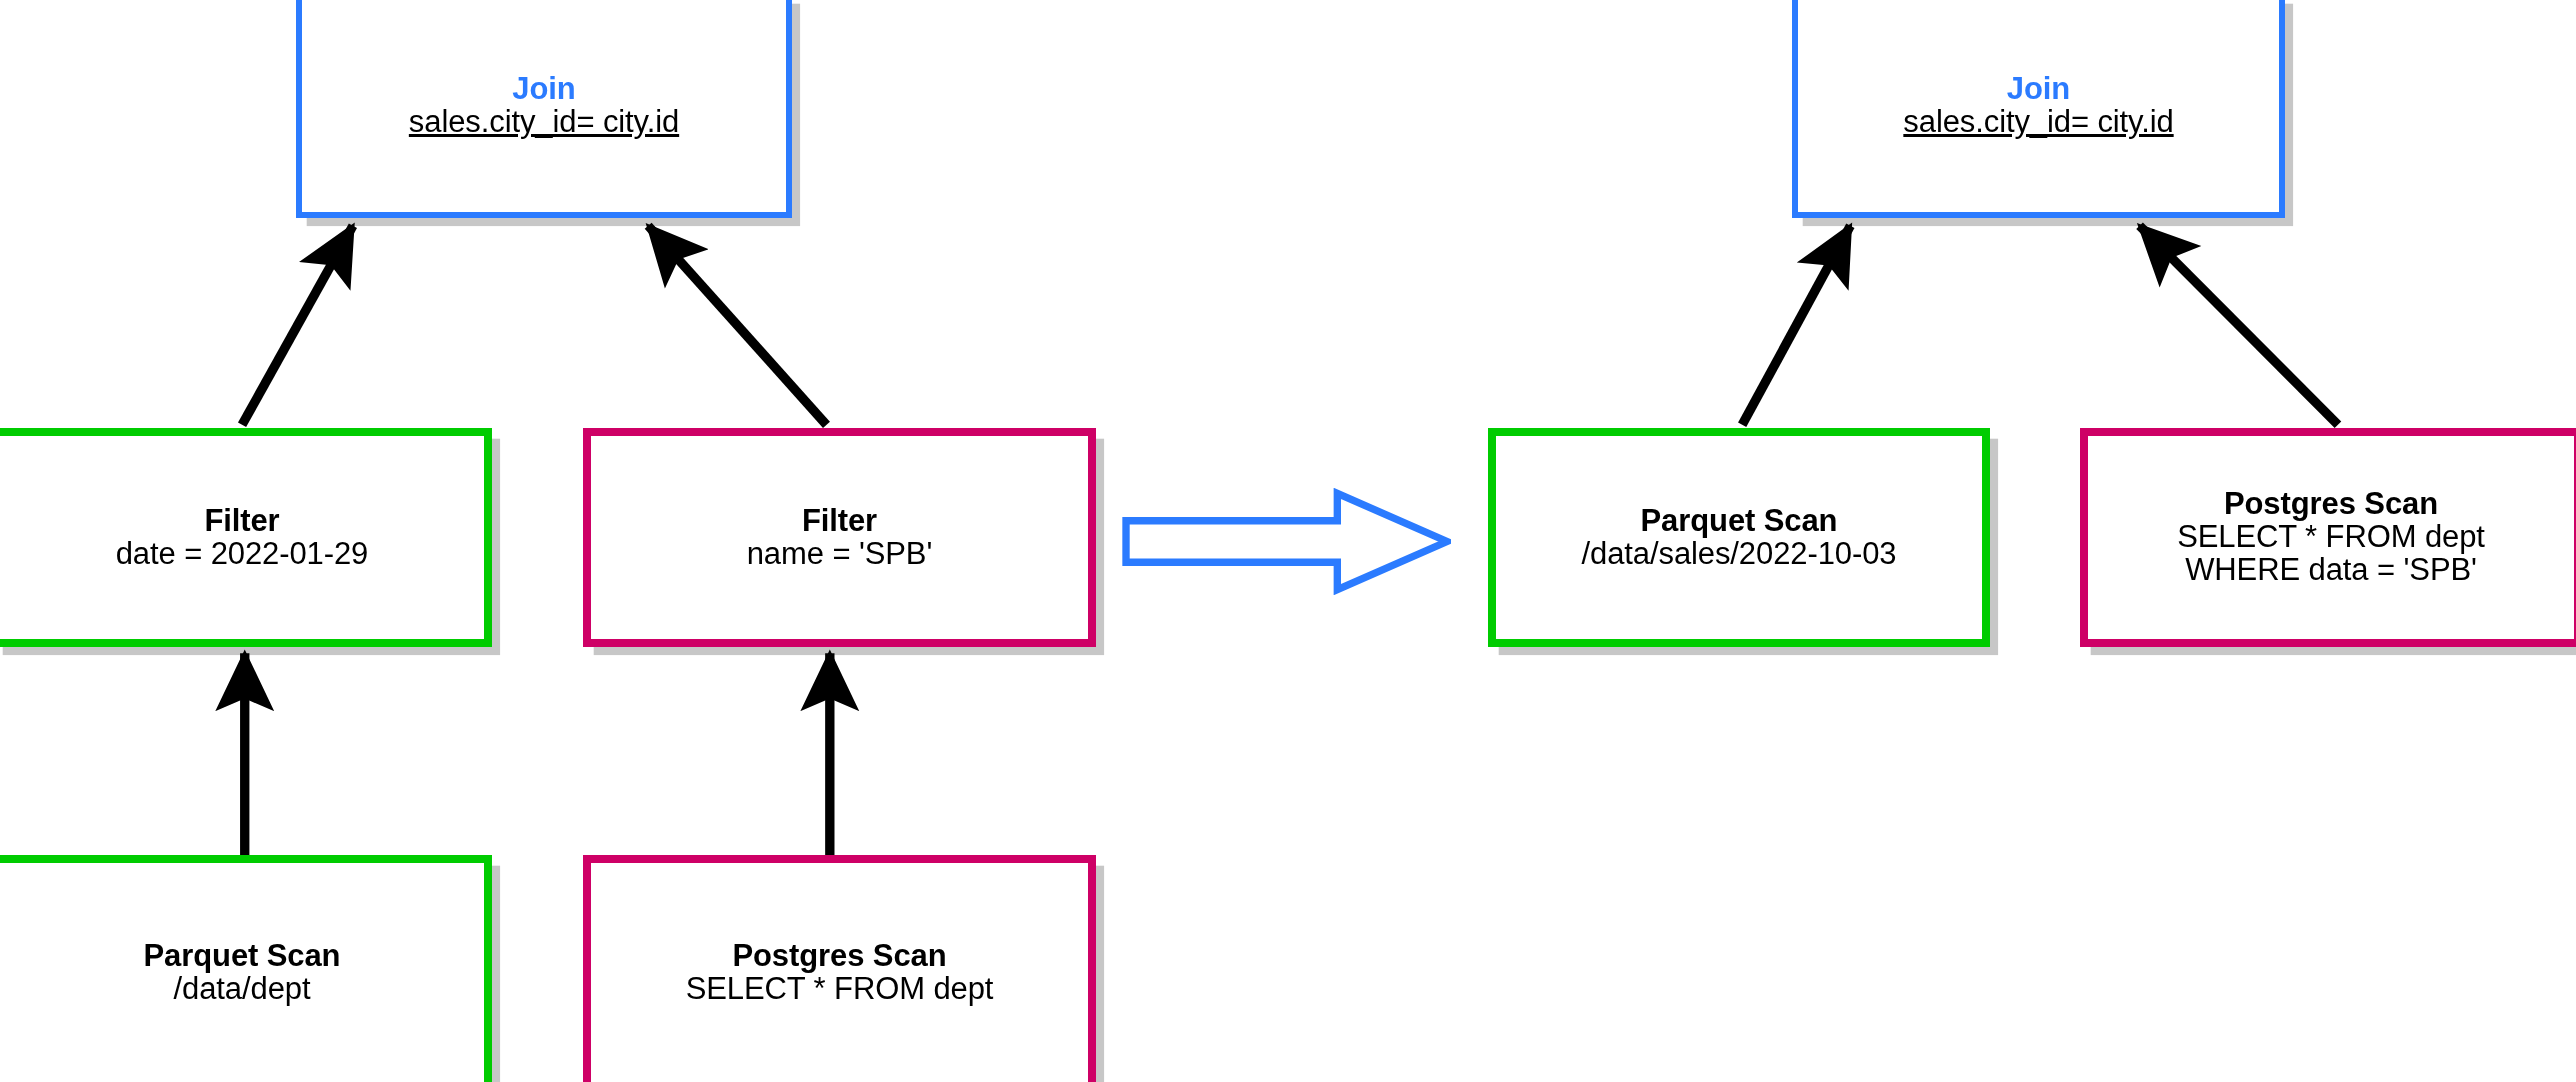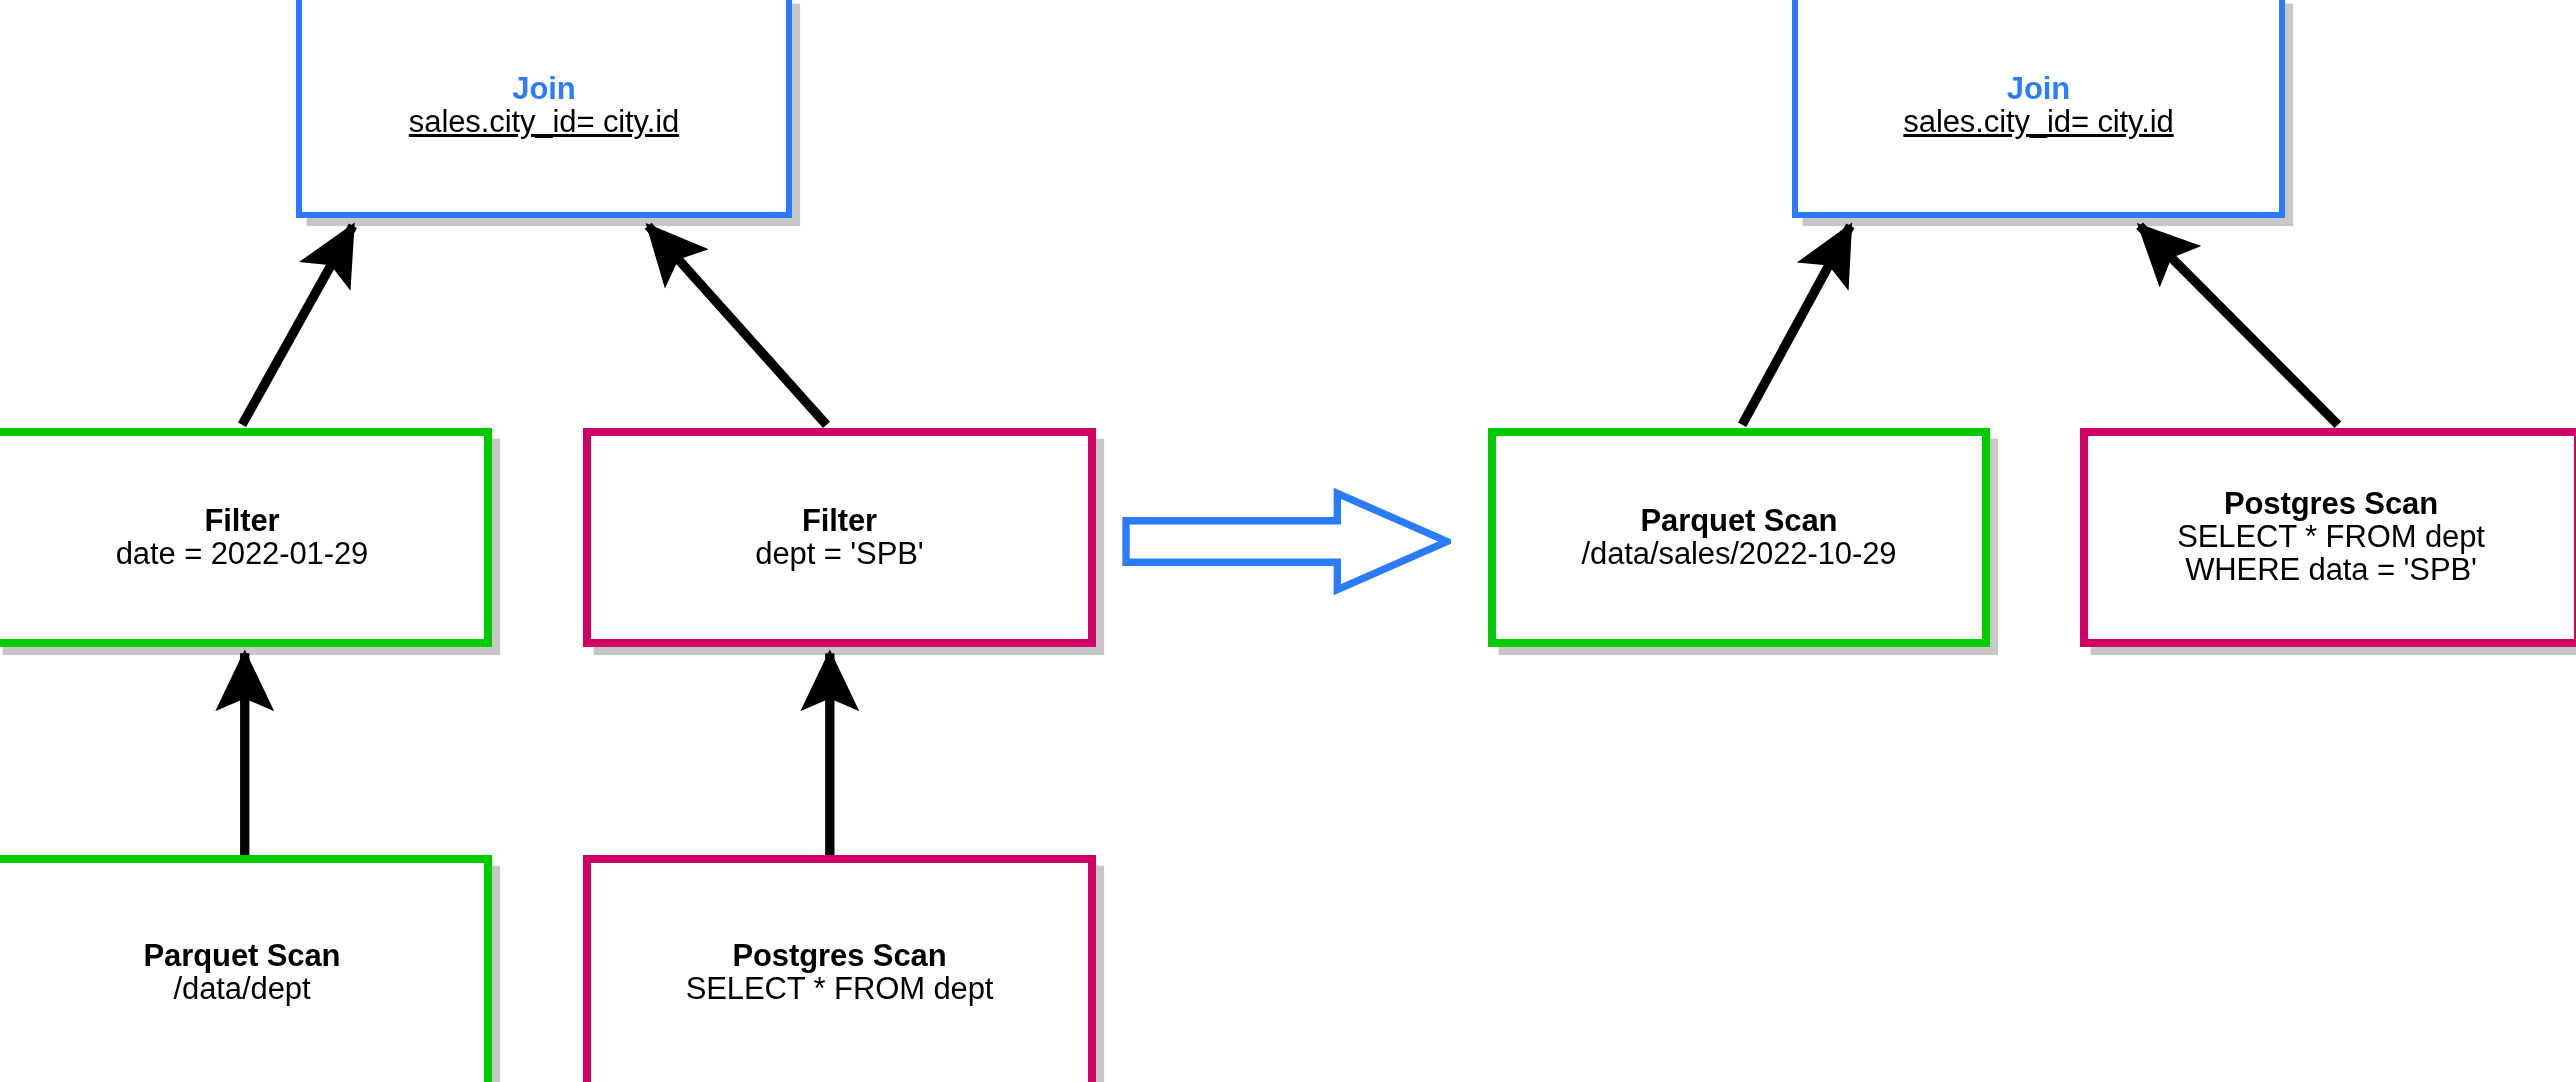--- a/index.html
+++ b/index.html
@@ -116,21 +116,21 @@
     <div class="detail">sales.city_id= city.id</div>
   </div>
 
   <div class="node green" id="filter-date">
     <div class="title">Filter</div>
     <div class="detail">date = 2022-01-29</div>
   </div>
 
   <div class="node pink" id="filter-name">
     <div class="title">Filter</div>
-    <div class="detail">dept = 'SPB'</div>
+    <div class="detail">name = 'SPB'</div>
   </div>
 
   <div class="node green" id="scan-parquet-raw">
     <div class="title">Parquet Scan</div>
     <div class="detail">/data/dept</div>
   </div>
 
   <div class="node pink" id="scan-pg-raw">
     <div class="title">Postgres Scan</div>
     <div class="detail">SELECT * FROM dept</div>
@@ -140,21 +140,21 @@
     <path d="M6,49 L322,49 L322,8 L486,80 L322,152 L322,111 L6,111 Z" fill="#ffffff" stroke="#2B7BFF" stroke-width="11" stroke-linejoin="miter" stroke-miterlimit="6"></path>
   </svg>
 
   <div class="node join" id="join-right">
     <div class="title">Join</div>
     <div class="detail">sales.city_id= city.id</div>
   </div>
 
   <div class="node green" id="scan-parquet-push">
     <div class="title">Parquet Scan</div>
-    <div class="detail">/data/sales/2022-10-29</div>
+    <div class="detail">/data/sales/2022-10-03</div>
   </div>
 
   <div class="node pink" id="scan-pg-push">
     <div class="title">Postgres Scan</div>
     <div class="detail">SELECT * FROM dept</div>
     <div class="detail">WHERE data = 'SPB'</div>
   </div>
 
 </div>
 

